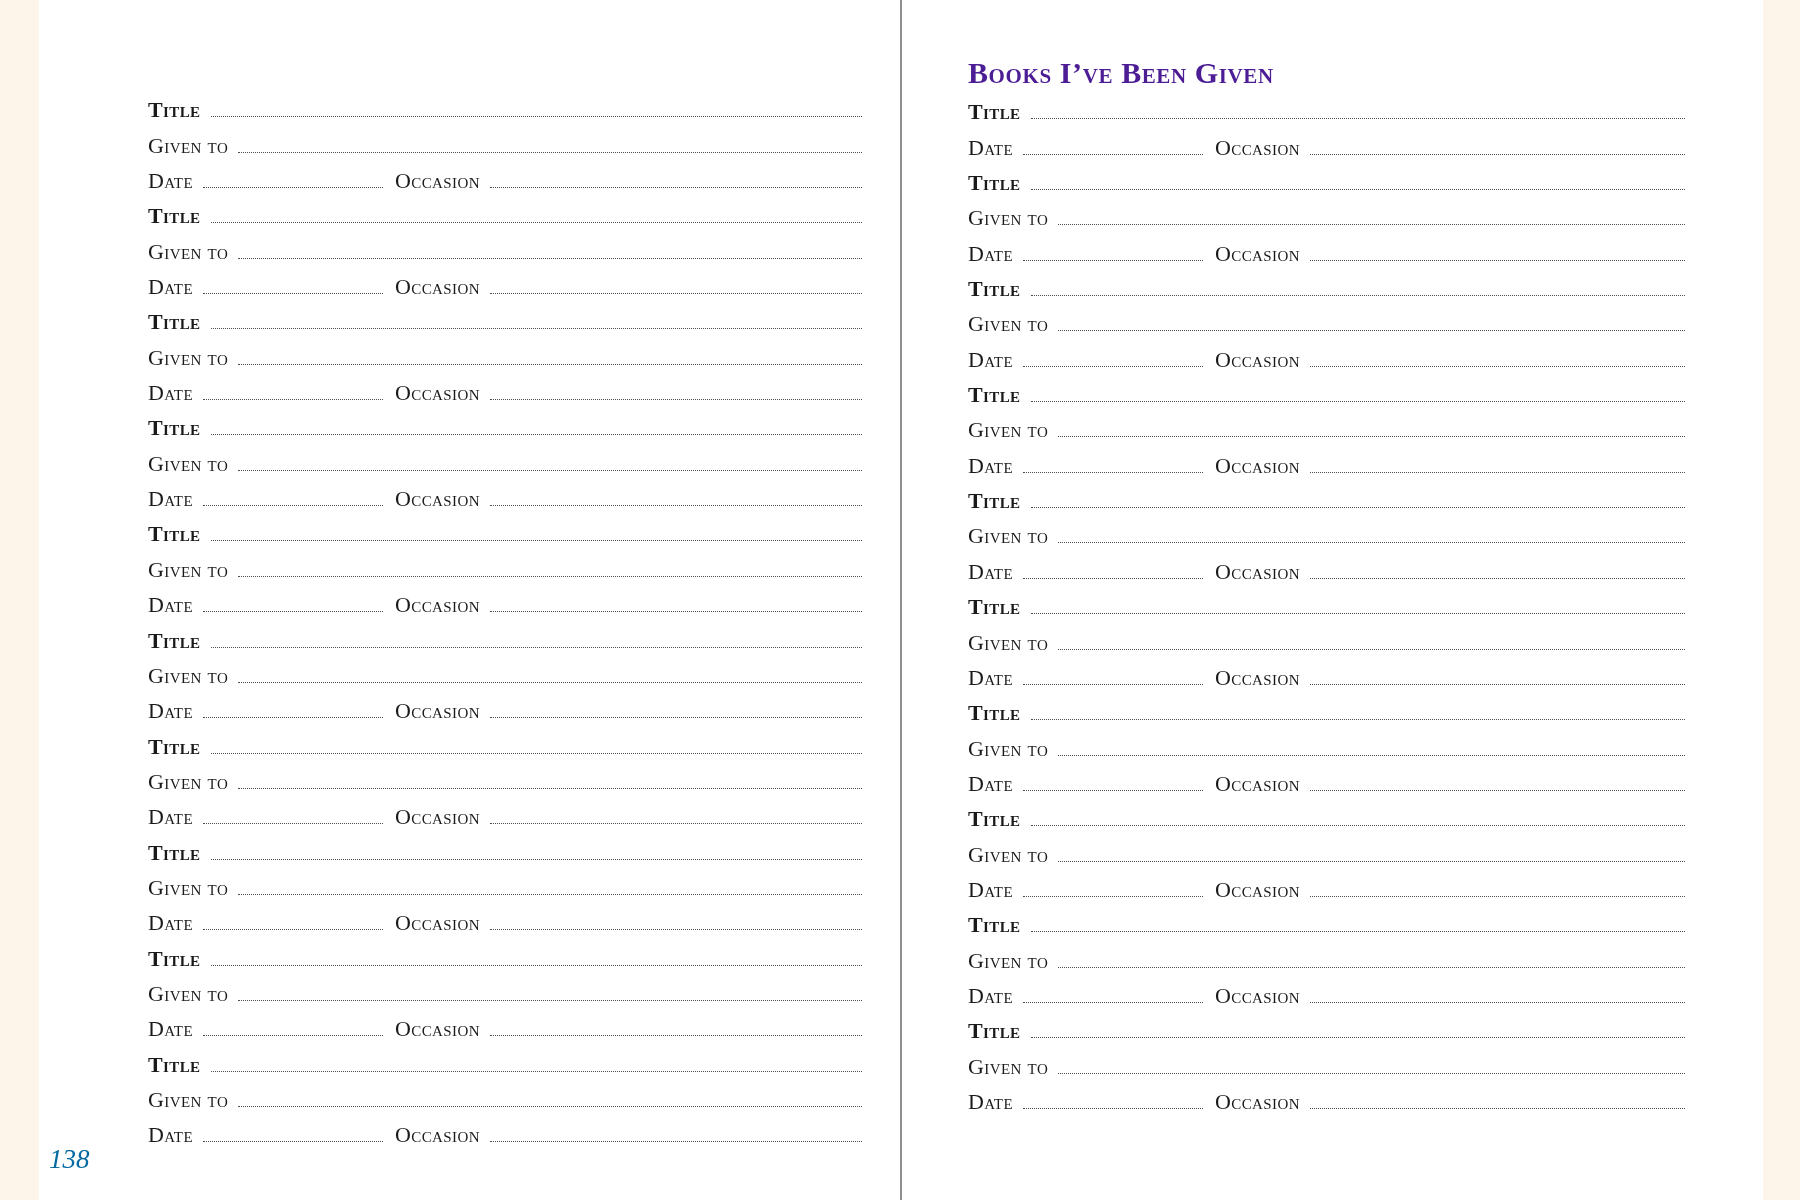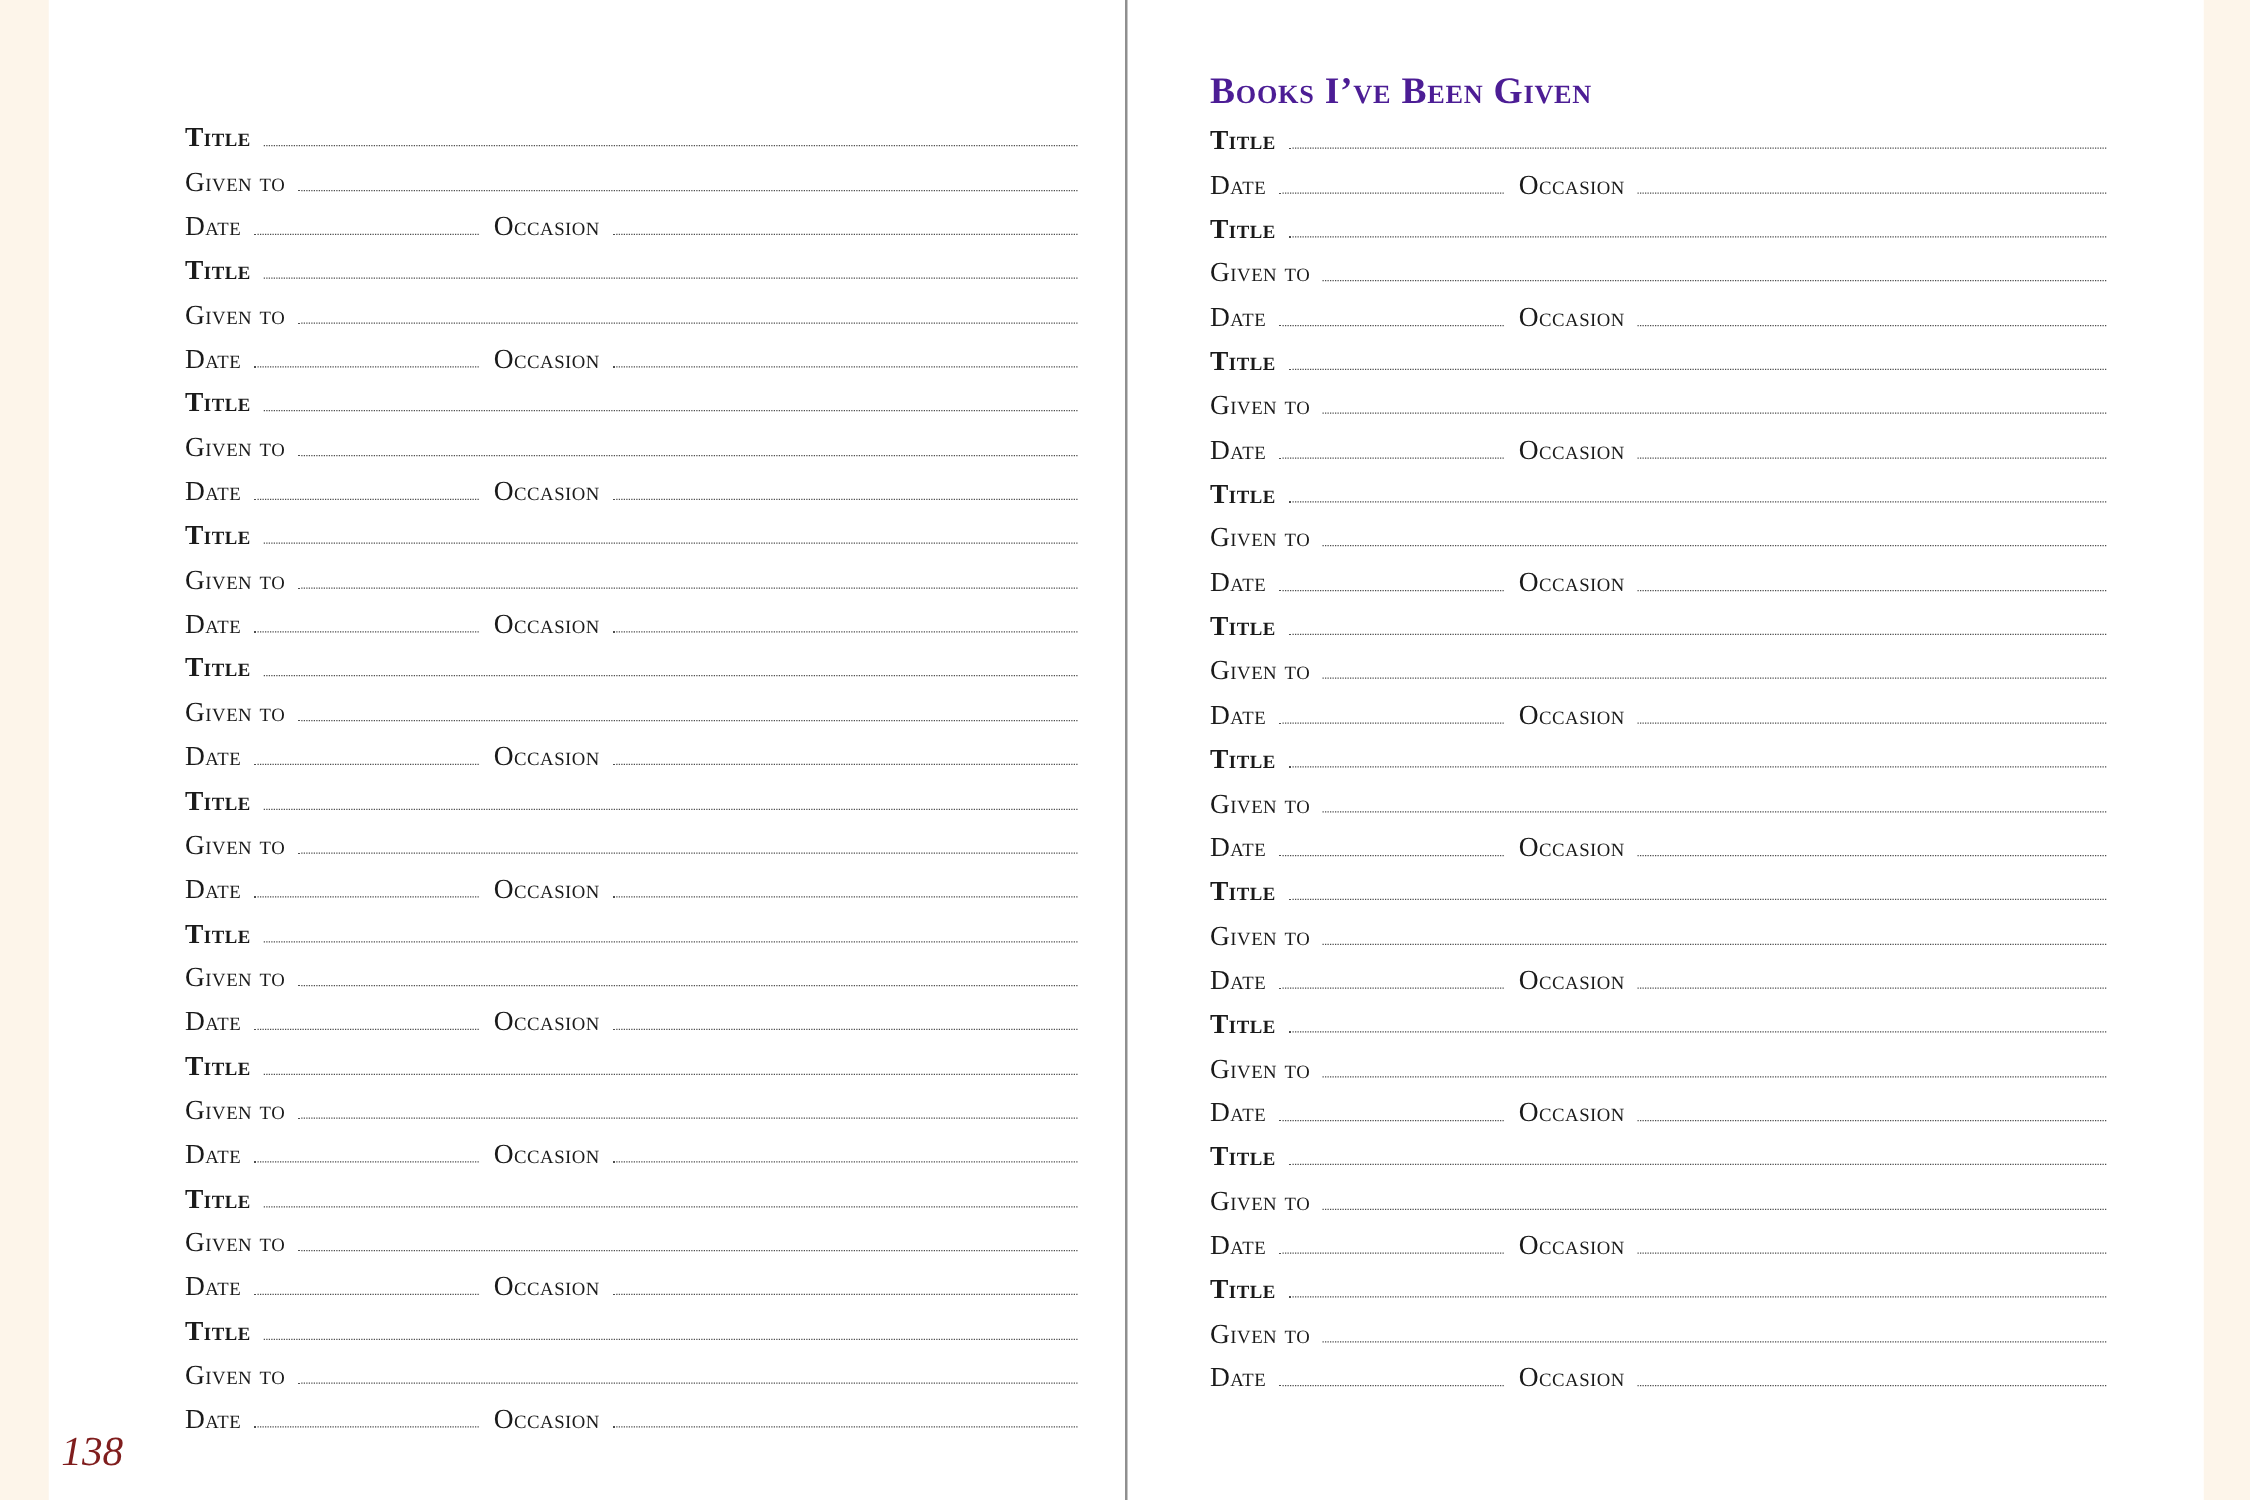--- a/index.html
+++ b/index.html
@@ -64,23 +64,23 @@
     font-weight: 700;
     font-size: 30px;
     line-height: 1;
     letter-spacing: 0.6px;
     color: #4c1d95;
   }
 
   .page-number {
     position: absolute;
     font-style: italic;
-    font-size: 33px;
+    font-size: 27px;
     line-height: 1;
-    color: #7f1d1d;
+    color: #0369a1;
   }
   .pn-left  { left: 49px;  top: 1146px; }
   .pn-right { left: 1642px; top: 1198px; text-align: right; }
 </style>
 </head>
 <body>
 
 <div class="spread">
   <div class="page-edge edge-left"></div>
   <div class="page-edge edge-right"></div>

